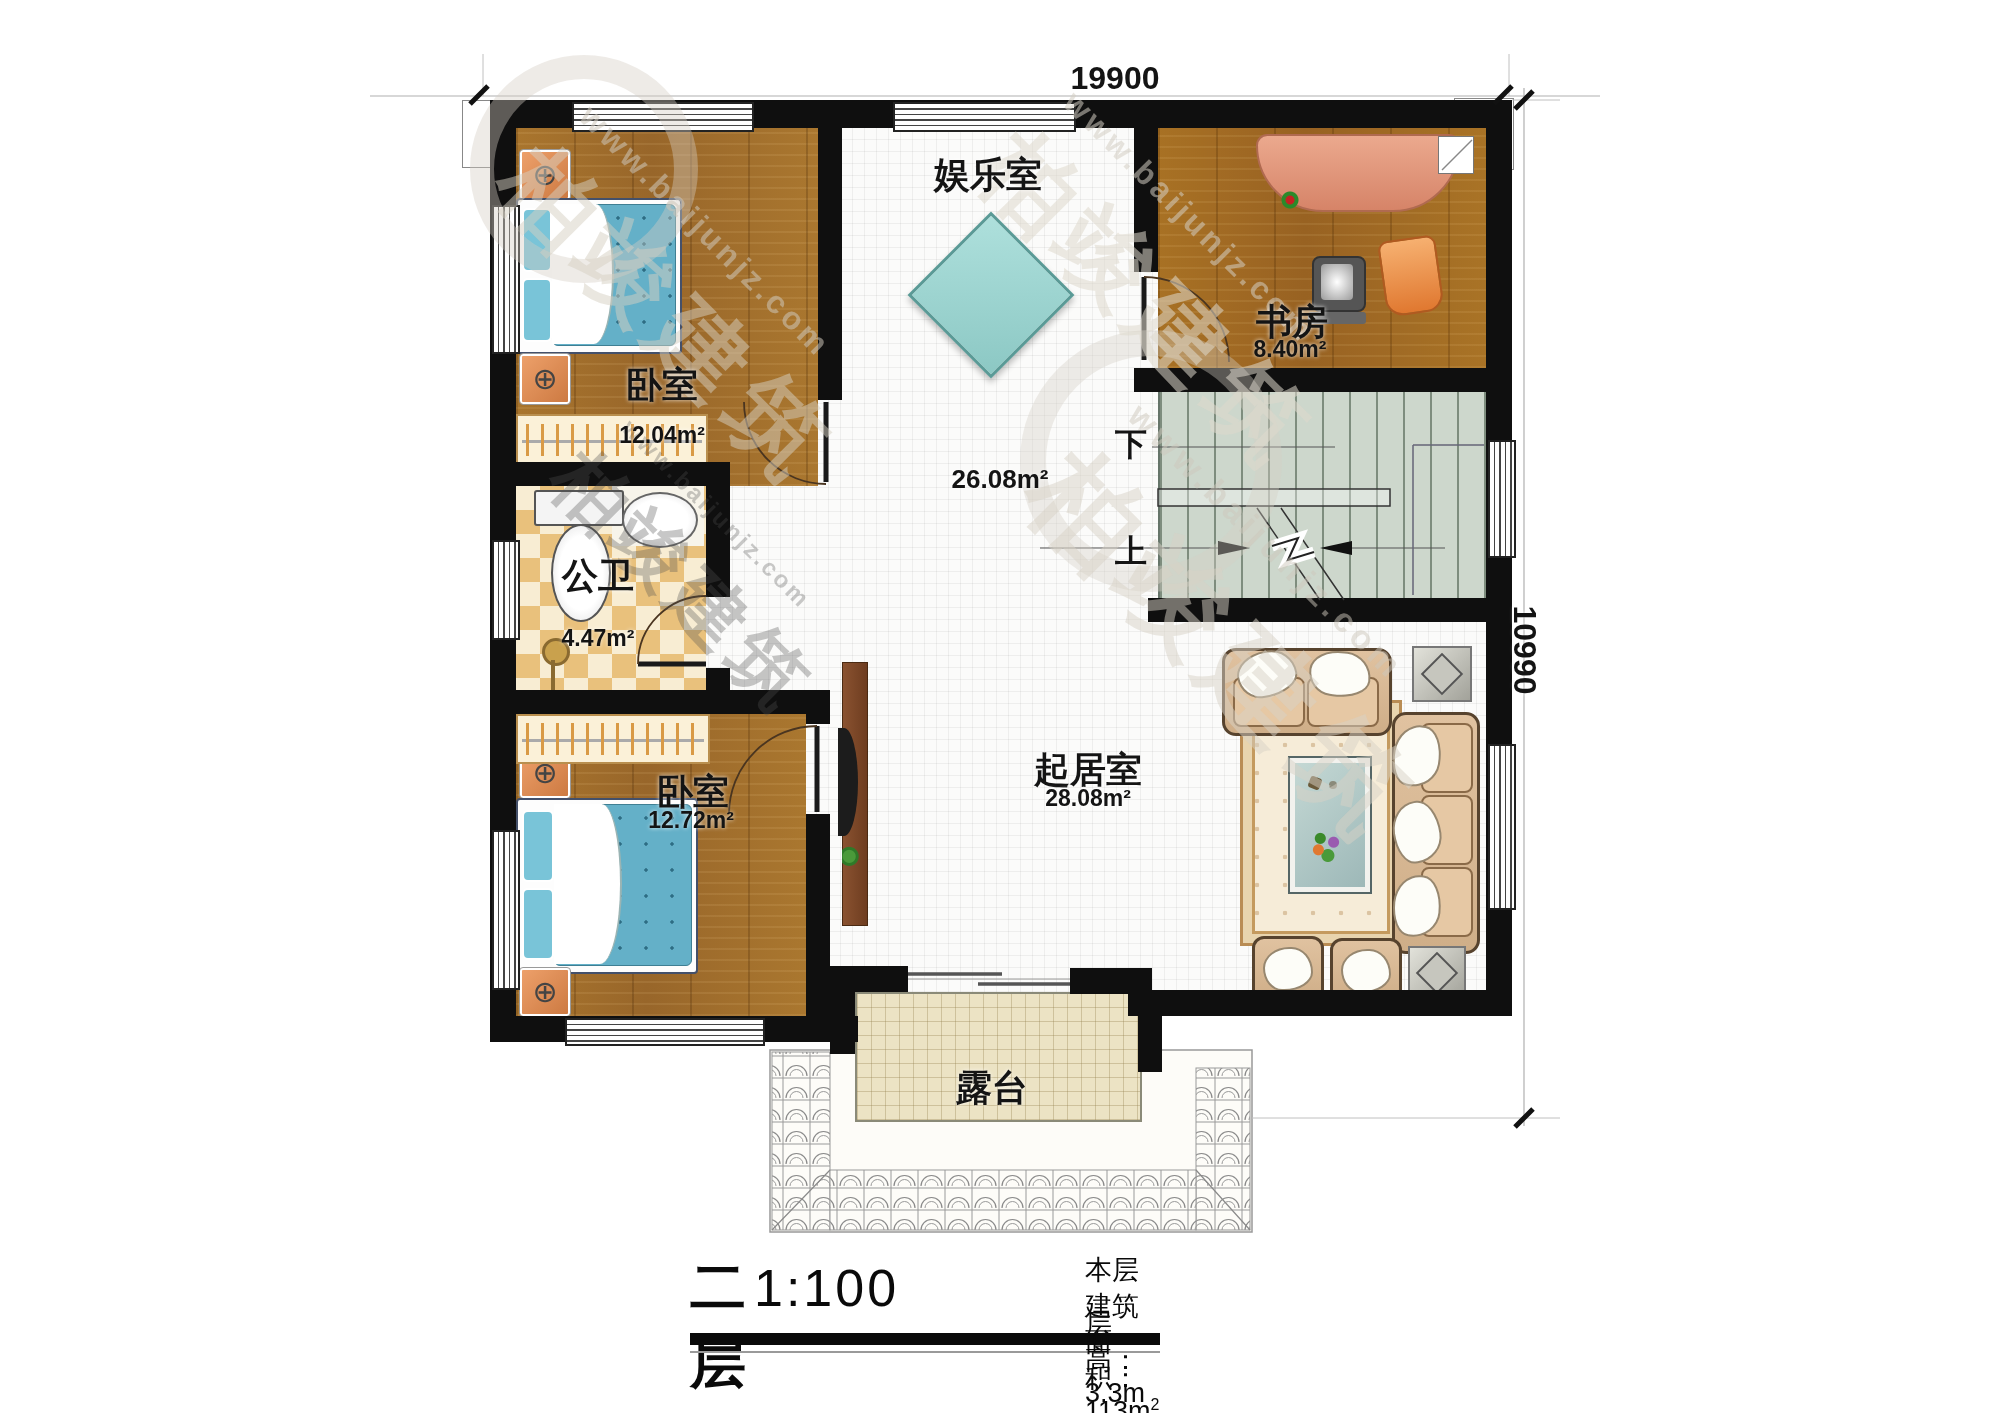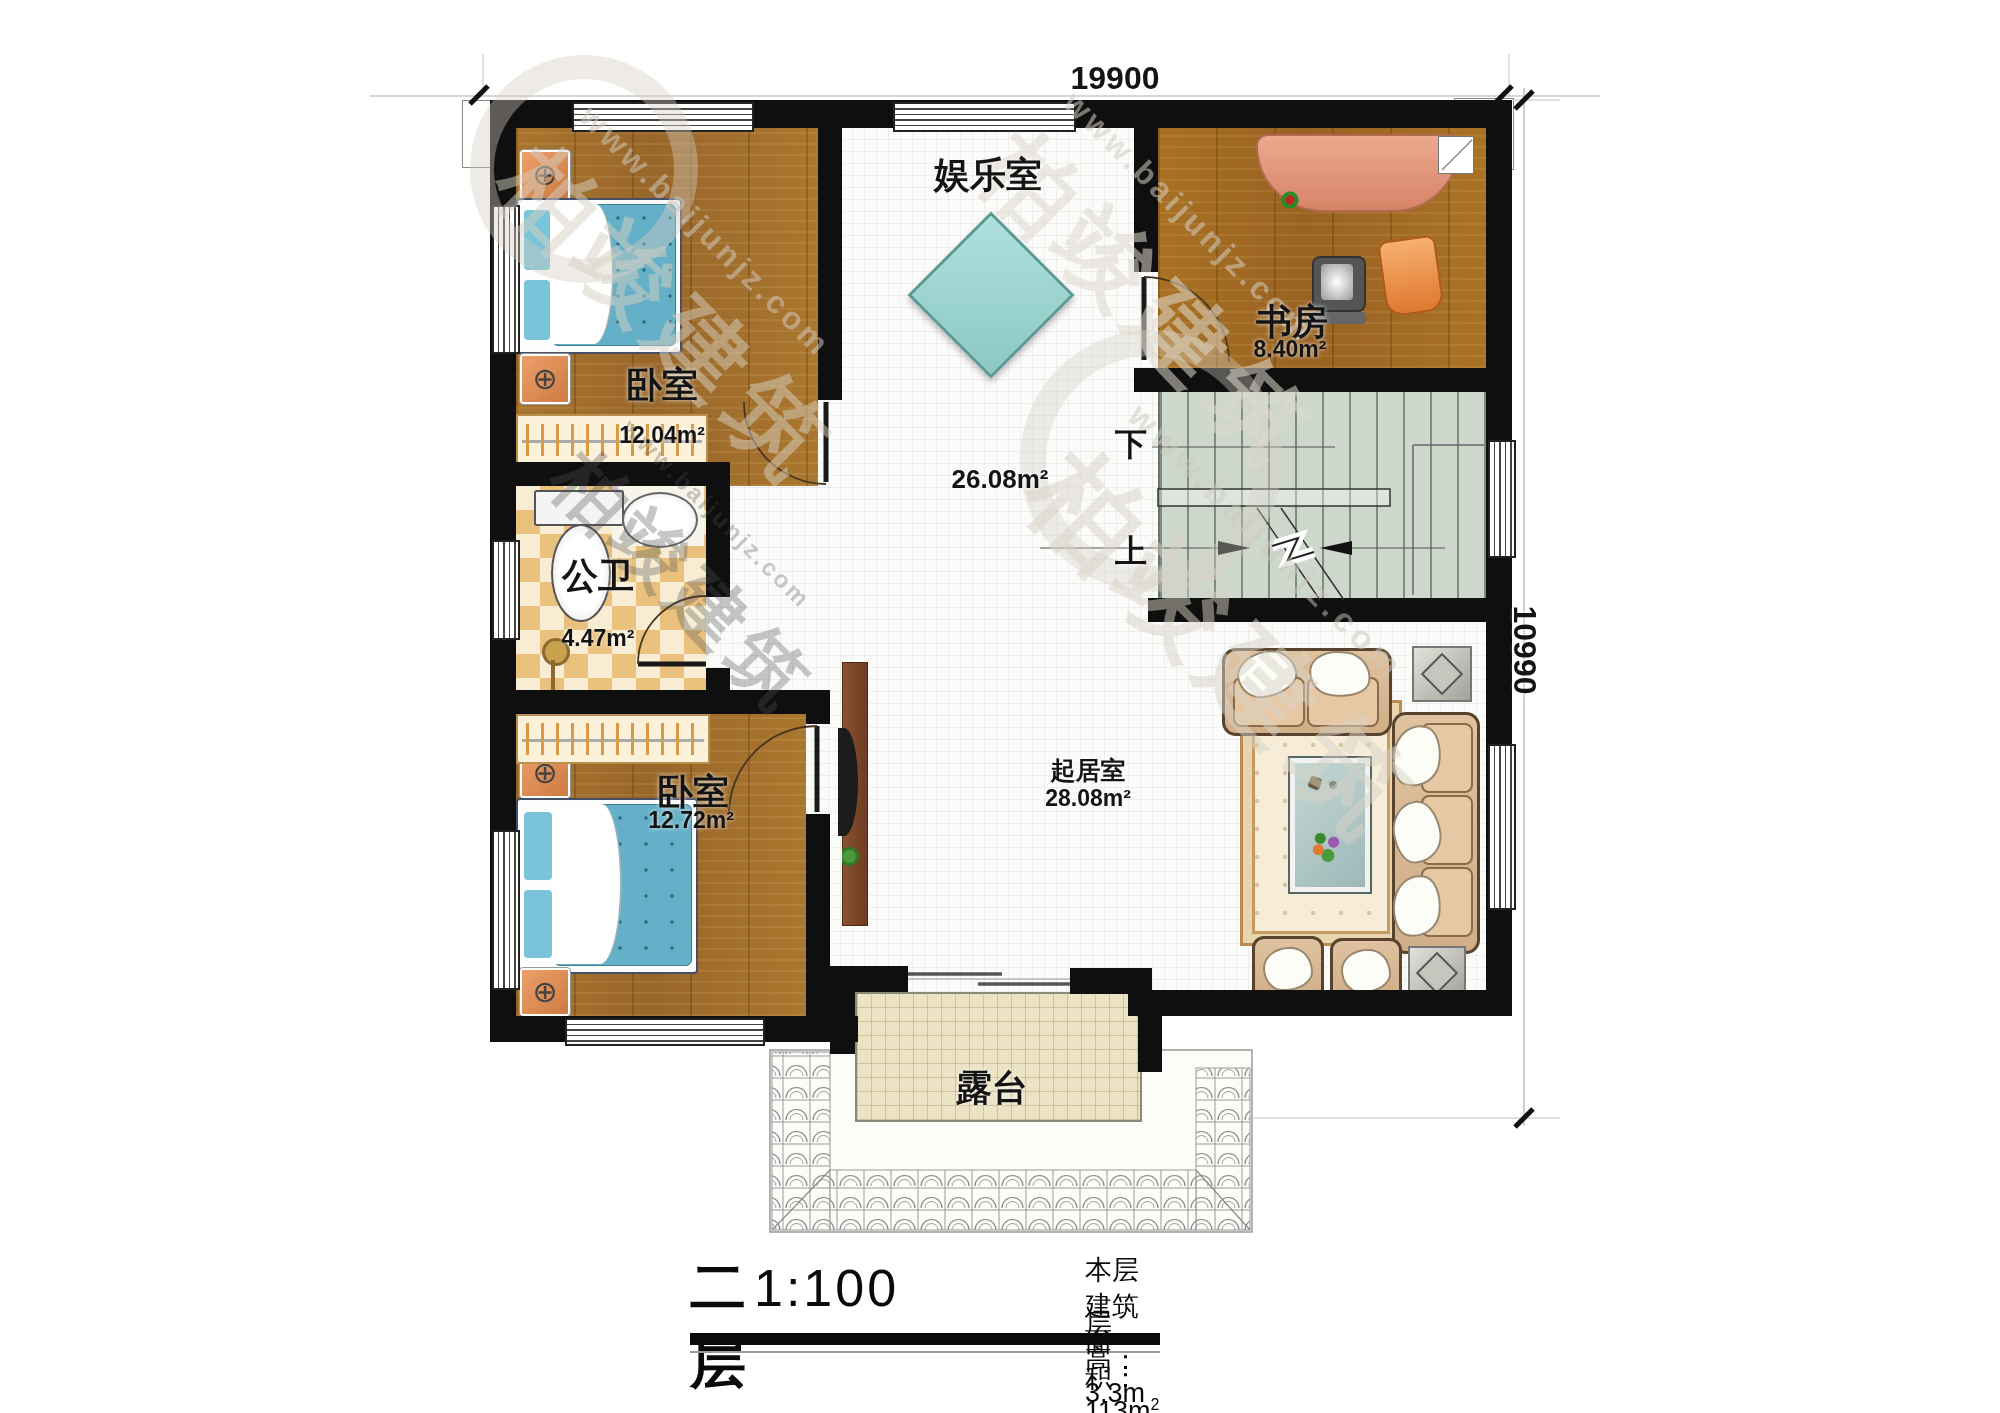--- a/index.html
+++ b/index.html
@@ -238,21 +238,21 @@
 
   <div class="rlabel" style="left:662px;top:385px;font-size:36px;">卧室</div>
   <div class="rlabel" style="left:662px;top:414px;font-size:23px;margin-top:21px;">12.04m²</div>
   <div class="rlabel" style="left:598px;top:576px;font-size:36px;font-family:Liberation Mono, monospace;">公卫</div>
   <div class="rlabel" style="left:598px;top:638px;font-size:23px;">4.47m²</div>
   <div class="rlabel" style="left:693px;top:792px;font-size:36px;">卧室</div>
   <div class="rlabel" style="left:691px;top:820px;font-size:23px;">12.72m²</div>
   <div class="rlabel" style="left:988px;top:175px;font-size:36px;">娱乐室</div>
   <div class="rlabel" style="left:1292px;top:322px;font-size:36px;">书房</div>
   <div class="rlabel" style="left:1290px;top:349px;font-size:23px;">8.40m²</div>
-  <div class="rlabel" style="left:1088px;top:770px;font-size:25px;">起居室</div>
+  <div class="rlabel" style="left:1088px;top:770px;font-size:36px;">起居室</div>
   <div class="rlabel" style="left:1088px;top:798px;font-size:23px;">28.08m²</div>
   <div class="rlabel" style="left:1000px;top:479px;font-size:26px;">26.08m²</div>
   <div class="rlabel" style="left:992px;top:1088px;font-size:36px;">露台</div>
   <div class="rlabel" style="left:1131px;top:445px;font-size:32px;">下</div>
   <div class="rlabel" style="left:1131px;top:552px;font-size:32px;">上</div>
 
   <div class="rlabel" style="left:1115px;top:78px;font-size:32px;">19900</div>
   <div class="rlabel" style="left:1524px;top:650px;font-size:32px;transform:translate(-50%,-50%) rotate(90deg);">10990</div>
 
   <div id="titleblock">

